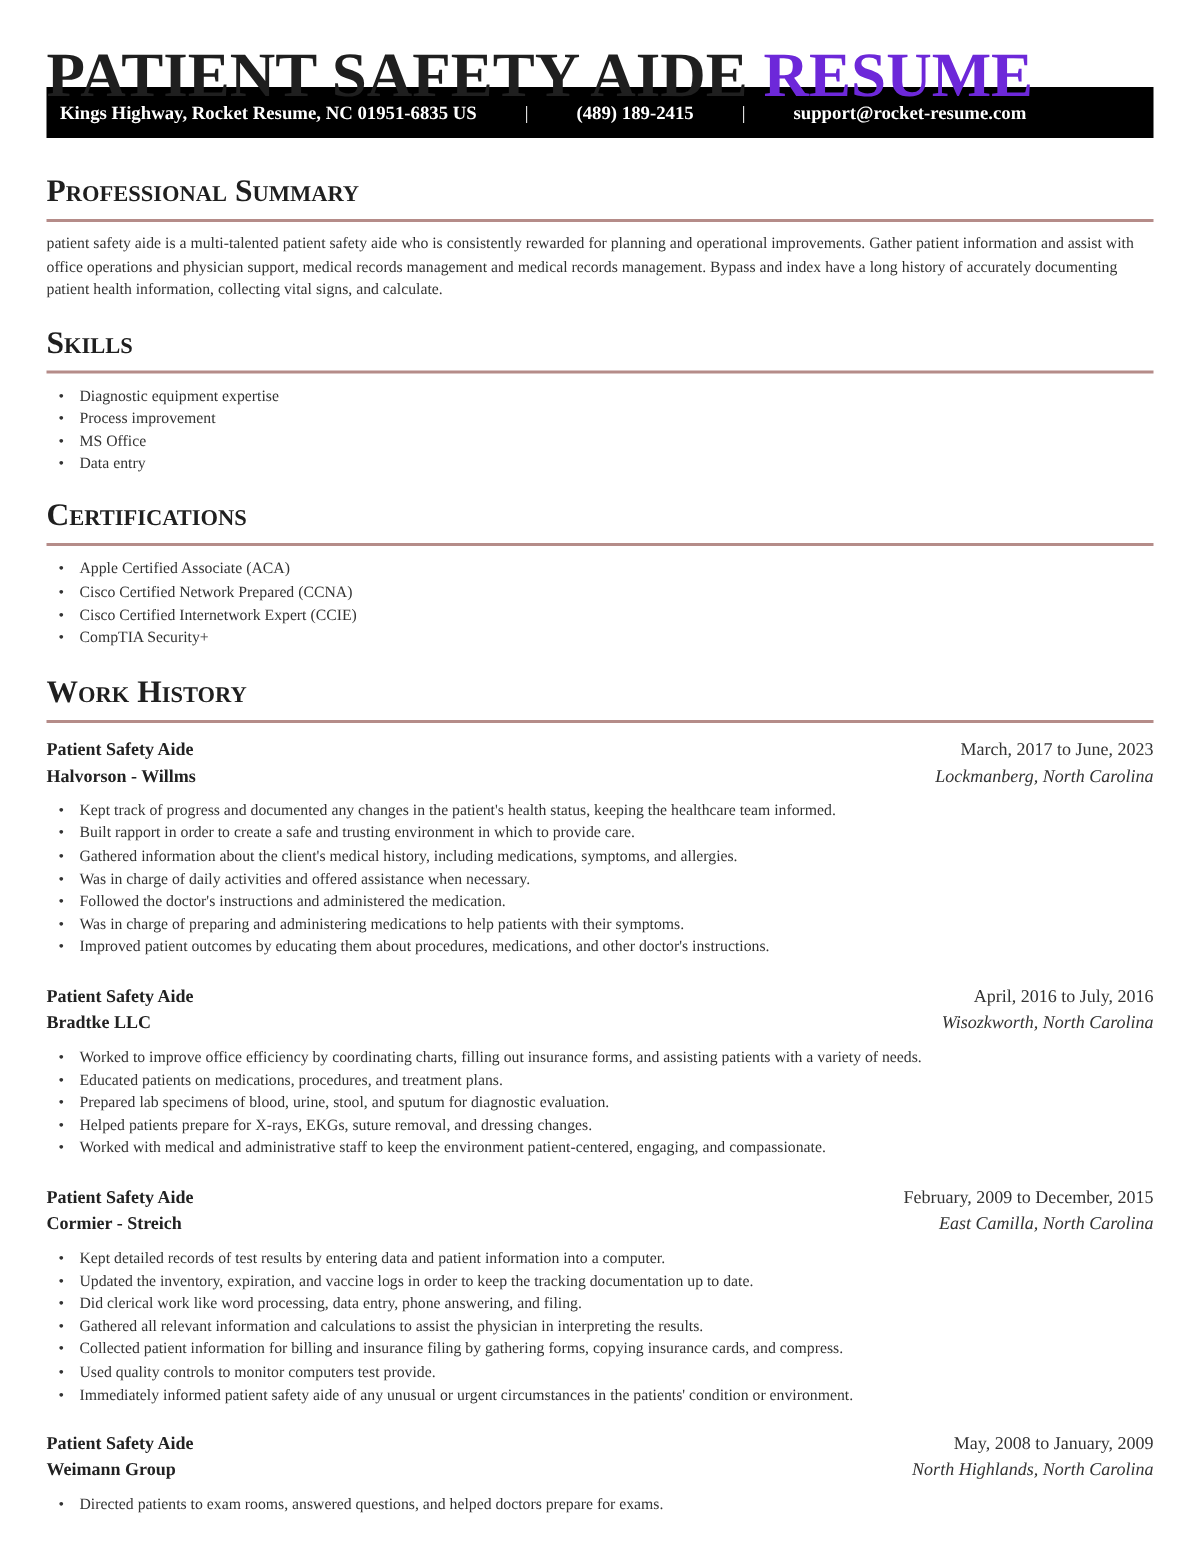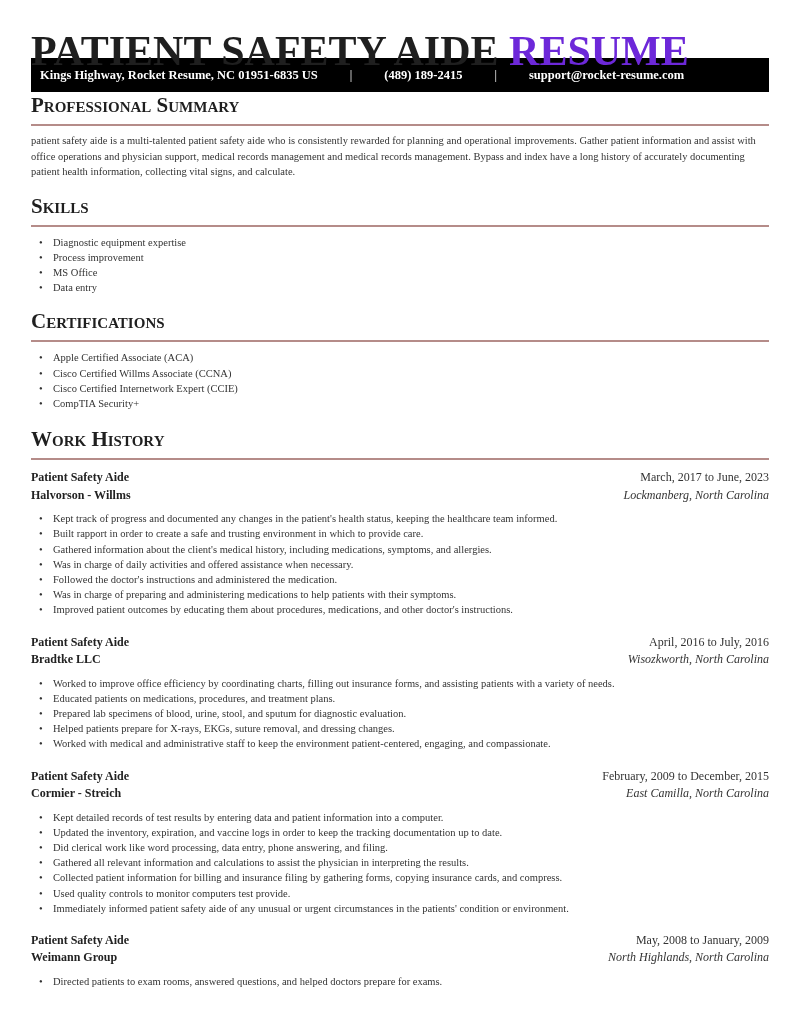--- a/index.html
+++ b/index.html
@@ -77,21 +77,21 @@
   </h1>
 
   <div class="contact-bar">
     <span>Kings Highway, Rocket Resume, NC 01951-6835 US</span>
     <span class="sep">|</span>
     <span>(489) 189-2415</span>
     <span class="sep">|</span>
     <span>support@rocket-resume.com</span>
   </div>
 
-  <section style="">
+  <section style="margin-top:22px;">
     <h2 class="section-head">Professional Summary</h2>
     <div class="rule"></div>
     <p class="summary">patient safety aide is a multi-talented patient safety aide who is consistently rewarded for planning and operational improvements. Gather patient information and assist with office operations and physician support, medical records management and medical records management. Bypass and index have a long history of accurately documenting patient health information, collecting vital signs, and calculate.</p>
   </section>
 
   <section style="margin-top:13px;">
     <h2 class="section-head">Skills</h2>
     <div class="rule"></div>
     <div class="skills-grid">
       <ul class="bullets">
@@ -101,21 +101,21 @@
         <li>Data entry</li>
       </ul>
     </div>
   </section>
 
   <section style="margin-top:13px;">
     <h2 class="section-head">Certifications</h2>
     <div class="rule"></div>
     <ul class="bullets" style="margin-top:8px;font-family:Liberation Serif, serif;">
       <li>Apple Certified Associate (ACA)</li>
-      <li>Cisco Certified Willms Associate (CCNA)</li>
+      <li>Cisco Certified Network Prepared (CCNA)</li>
       <li>Cisco Certified Internetwork Expert (CCIE)</li>
       <li>CompTIA Security+</li>
     </ul>
   </section>
 
   <section style="margin-top:15px;">
     <h2 class="section-head">Work History</h2>
     <div class="rule"></div>
 
     <div class="job" style="margin-top:9px;">

